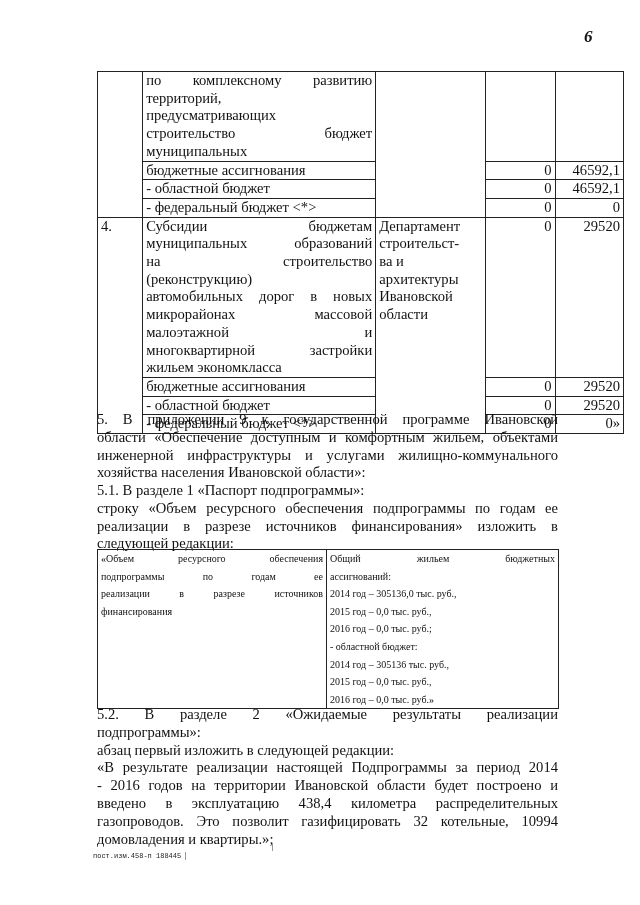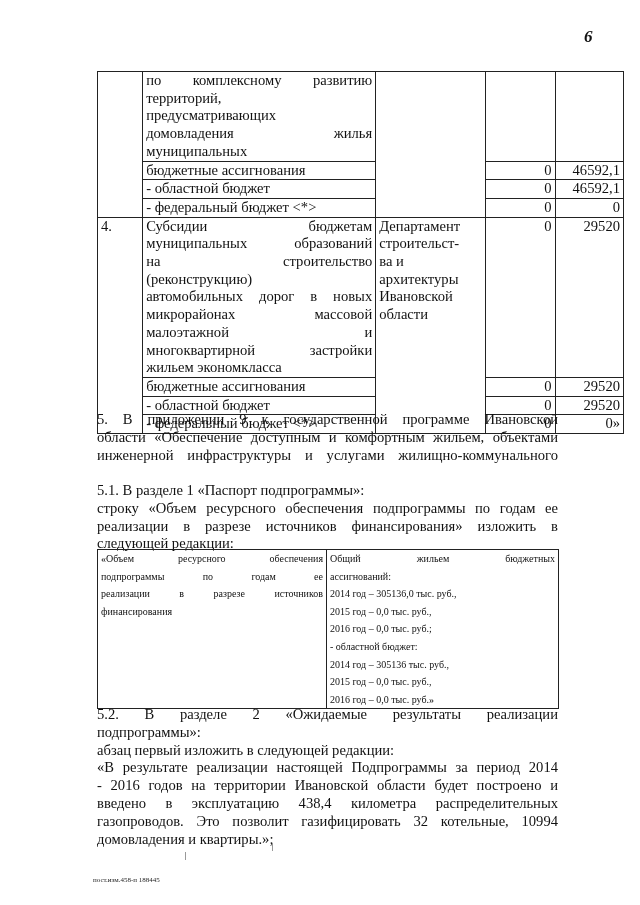--- a/index.html
+++ b/index.html
@@ -89,23 +89,23 @@
     table.passport td {
       border: 1px solid #222;
       padding: 0 3px;
       vertical-align: top;
       font-size: 10px;
       line-height: 17.6px;
     }
     .footer {
       position: absolute;
       left: 93px;
-      top: 872px;
+      top: 848px;
       font-size: 7px;
-      font-family: Liberation Serif, serif;
+      font-family: Liberation Mono, monospace;
       color: #222;
     }
     .mark {
       position: absolute;
       width: 1px;
       background: #999;
     }
   </style>
 </head>
 <body>
@@ -121,21 +121,21 @@
       <col class="col-b">
   </colgroup>
   <tbody>
 
     <tr>
       <td rowspan="4"></td>
       <td class="desc">
         <span class="line">по комплексному развитию</span>
         <span class="line left">территорий,</span>
         <span class="line left">предусматривающих</span>
-        <span class="line">домовладения жилья</span>
+        <span class="line">строительство бюджет</span>
         <span class="line left">муниципальных</span>
       </td>
       <td rowspan="4"></td>
       <td class="num"></td>
       <td class="num"></td>
     </tr>
     <tr>
       <td>бюджетные ассигнования</td>
       <td class="num">0</td>
       <td class="num">46592,1</td>
@@ -190,20 +190,21 @@
       <td class="num">0</td>
       <td class="num">0»</td>
     </tr>
   </tbody>
 </table>
 
 <div class="para" style="top:411px;">
   <span class="ln ind">5. В приложении 9 к государственной программе Ивановской</span>
   <span class="ln">области «Обеспечение доступным и комфортным жильем, объектами</span>
   <span class="ln">инженерной инфраструктуры и услугами жилищно-коммунального</span>
+  <span class="ln last">хозяйства населения Ивановской области»:</span>
 </div>
 
 <div class="para" style="top:482px;">
   <span class="ln ind last">5.1. В разделе 1 «Паспорт подпрограммы»:</span>
   <span class="ln ind">строку «Объем ресурсного обеспечения подпрограммы по годам ее</span>
   <span class="ln">реализации в разрезе источников финансирования» изложить в</span>
   <span class="ln last">следующей редакции:</span>
 </div>
 
 <table class="passport">

